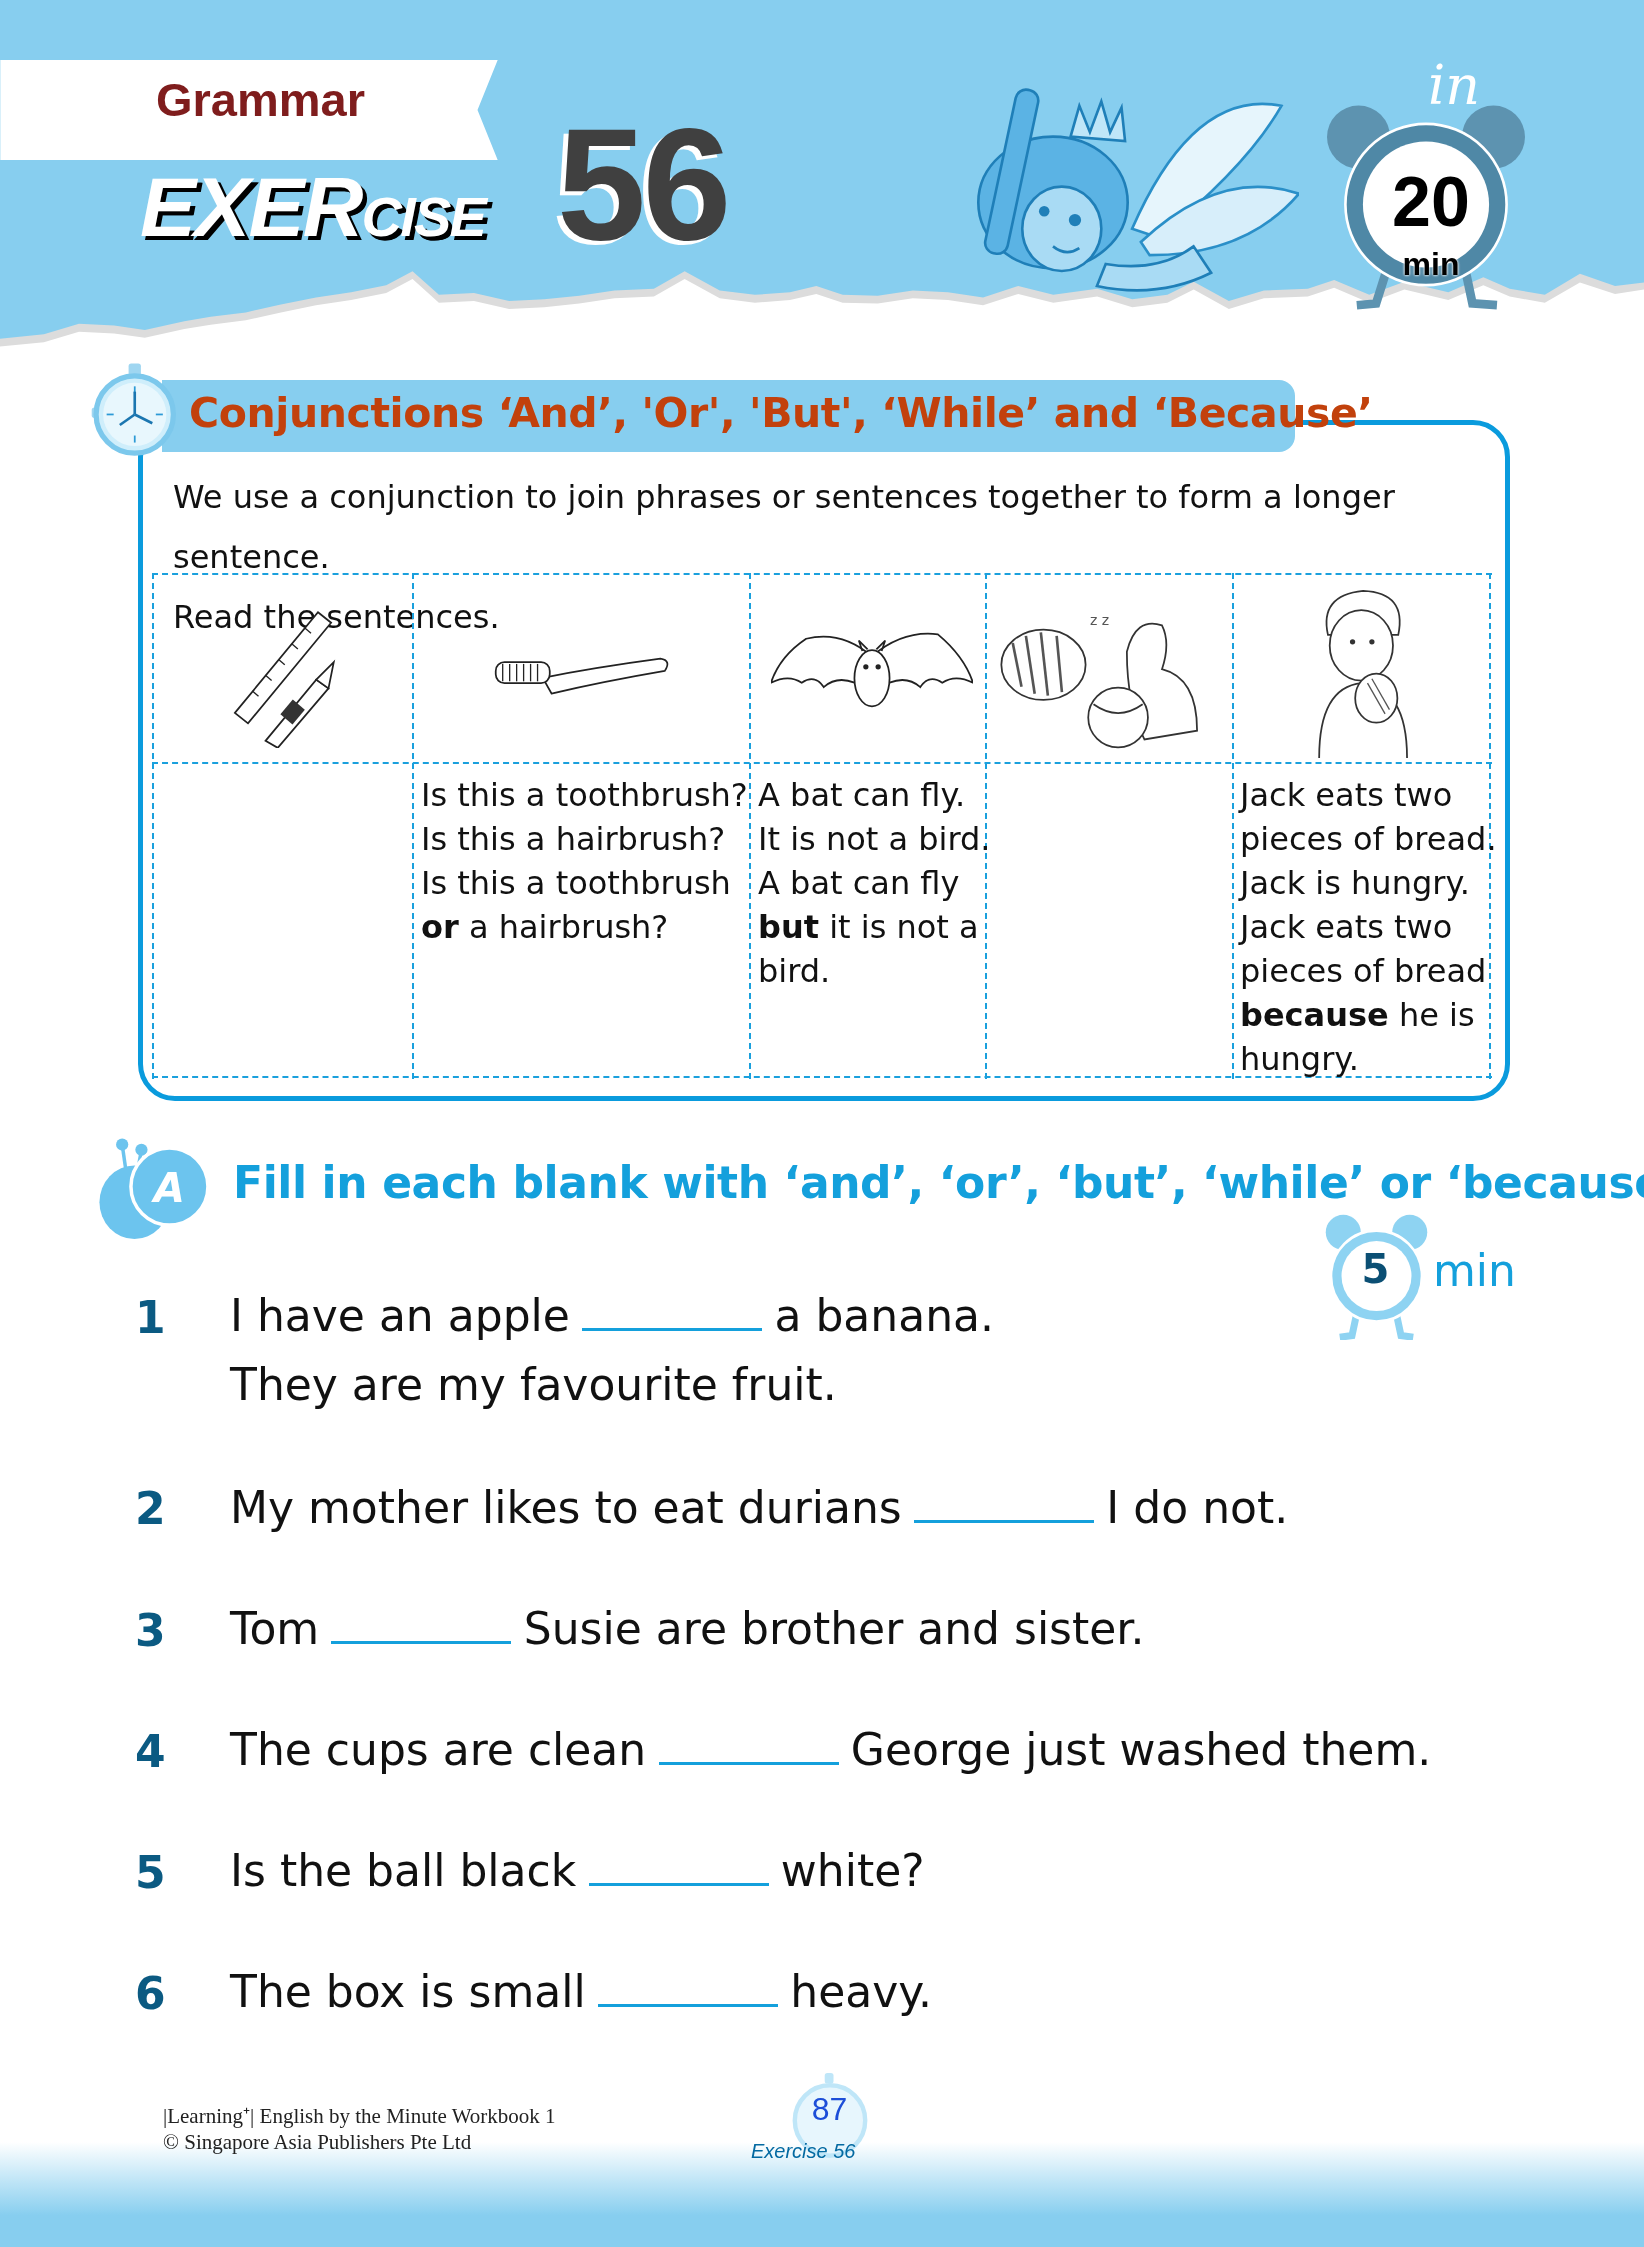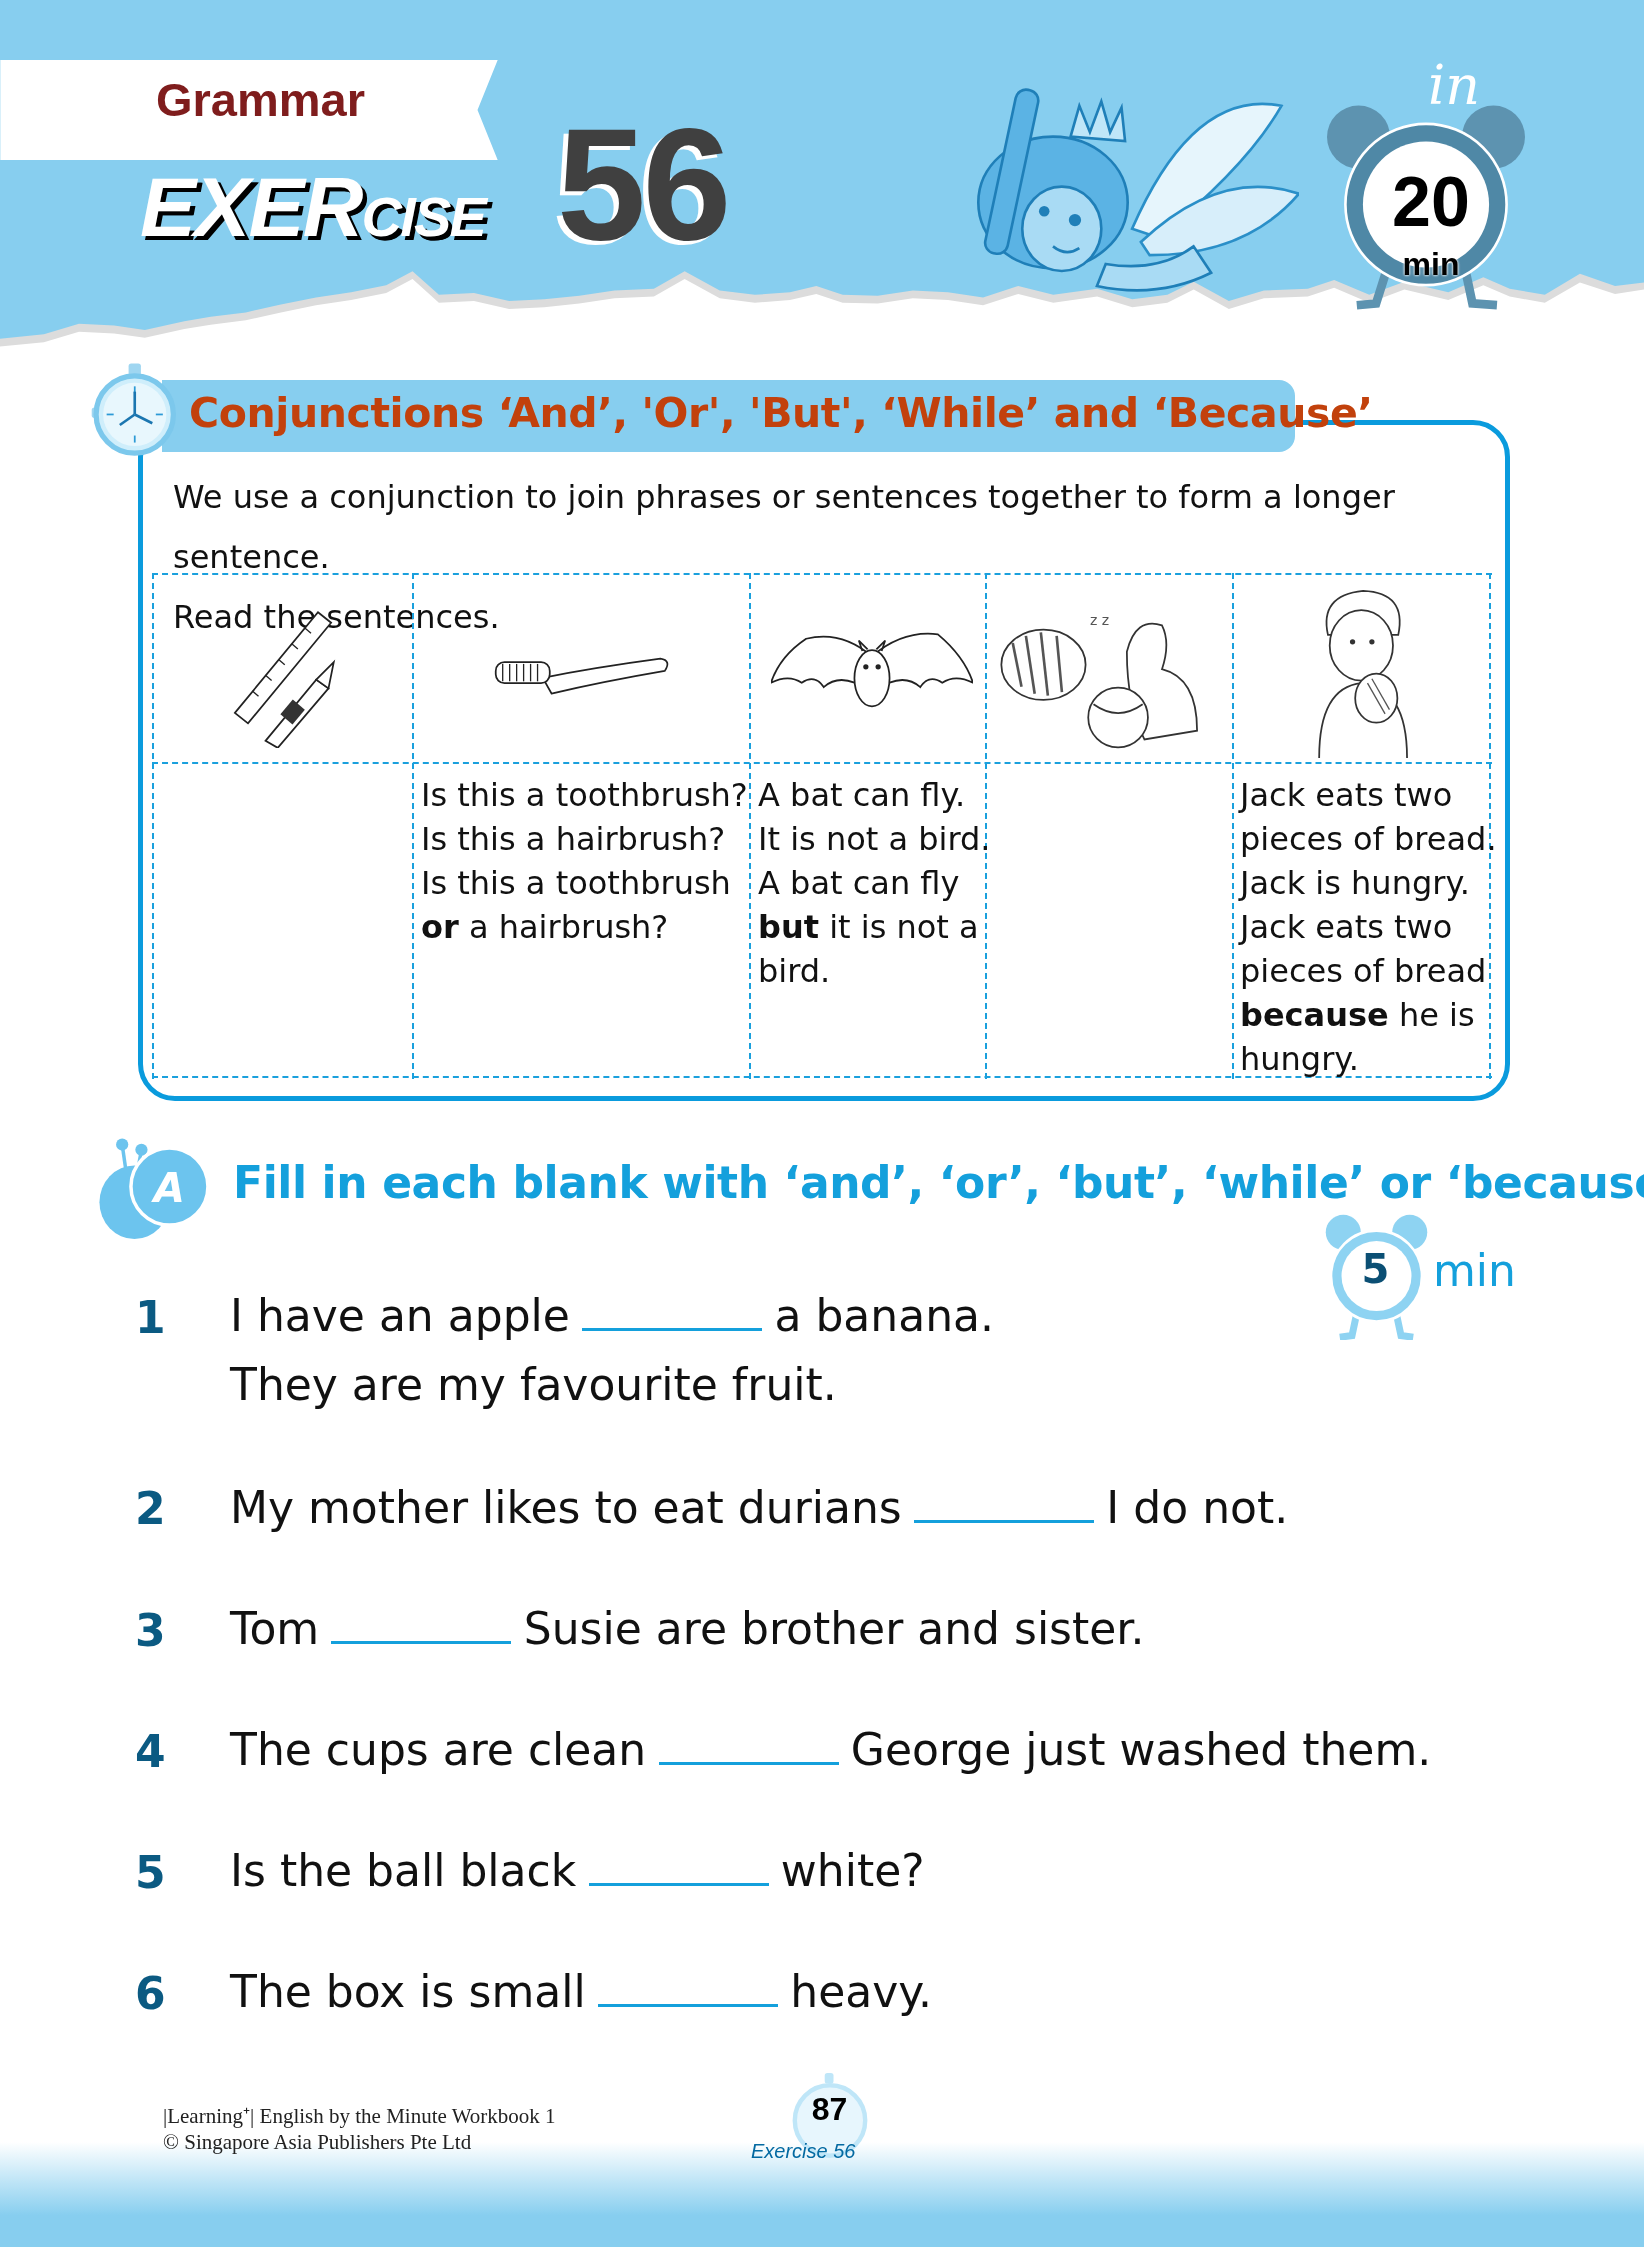--- a/index.html
+++ b/index.html
@@ -42,21 +42,21 @@
   #alarm-small-num { left:1345px; top:1246px; width:61px; text-align:center; font-size:40px; font-weight:bold; color:#0B4F74; }
   #alarm-small-unit { left:1433px; top:1245px; font-size:44px; color:#14A0DC; }
 
   .q-num { position:absolute; left:135px; font-size:44px; font-weight:bold; color:#0B5A82; }
   .q-line { position:absolute; left:230px; font-size:44px; color:#111; white-space:nowrap; }
   .blank { display:inline-block; width:180px; height:32px; border-bottom:3.5px solid #14A0DC; vertical-align:baseline; margin:0 12.3px 0 12.3px; }
 
   
   #footer-band { left:0; top:2142px; width:1644px; height:105px; background:linear-gradient(#ffffff, #87CEEF 70%); }
   #footer-left { left:163px; top:2103px; font-family:"Liberation Serif", serif; font-size:21px; line-height:26px; color:#222; }
-  #page-num { left:799px; top:2091px; width:61px; text-align:center; font-family:"Liberation Sans", sans-serif; font-weight:bold; font-size:32px; color:#000000; }
+  #page-num { left:799px; top:2091px; width:61px; text-align:center; font-family:"Liberation Sans", sans-serif; font-weight:normal; font-size:32px; color:#1d4ed8; }
   #footer-ex { left:751px; top:2140px; font-family:"Liberation Sans", sans-serif; font-style:italic; font-size:20px; color:#0369a1; }
   #footer-watch { left:786px; top:2073px; width:88px; height:88px; }
 </style>
 </head>
 <body>
 
 <svg class="abs" id="header-band" viewBox="0 0 1873 400" preserveAspectRatio="none">
   <path d="M0,0 H1873 V330 L1840,335 L1800,322 L1760,345 L1720,338 L1690,325 L1650,342 L1600,330 L1560,345 L1520,328 L1490,338 L1440,340 L1400,352 L1360,330 L1330,345 L1290,350 L1250,338 L1200,345 L1160,335 L1120,348 L1080,342 L1040,340 L1000,346 L960,345 L930,335 L900,342 L860,345 L820,340 L780,318 L745,338 L700,340 L660,346 L620,350 L580,352 L540,343 L500,345 L470,318 L440,334 L400,342 L360,348 L320,356 L280,365 L240,370 L210,375 L165,385 L130,380 L90,378 L50,390 L0,395 Z" fill="#dcdcdc"></path>
   <path d="M0,0 H1873 V322 L1840,326 L1800,312 L1760,336 L1720,329 L1690,316 L1650,333 L1600,321 L1560,336 L1520,319 L1490,329 L1440,331 L1400,343 L1360,321 L1330,336 L1290,341 L1250,329 L1200,336 L1160,326 L1120,339 L1080,333 L1040,331 L1000,337 L960,336 L930,326 L900,333 L860,336 L820,331 L780,309 L745,329 L700,331 L660,337 L620,341 L580,343 L540,334 L500,336 L470,309 L440,325 L400,333 L360,339 L320,347 L280,356 L240,361 L210,366 L165,376 L130,371 L90,369 L50,381 L0,386 Z" fill="#87CEEF"></path>
 </svg>

